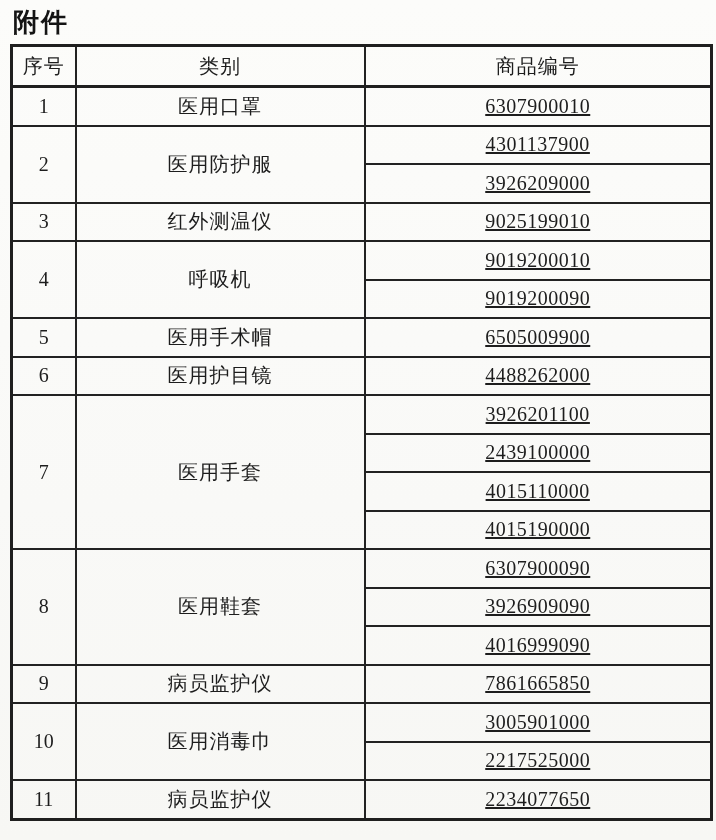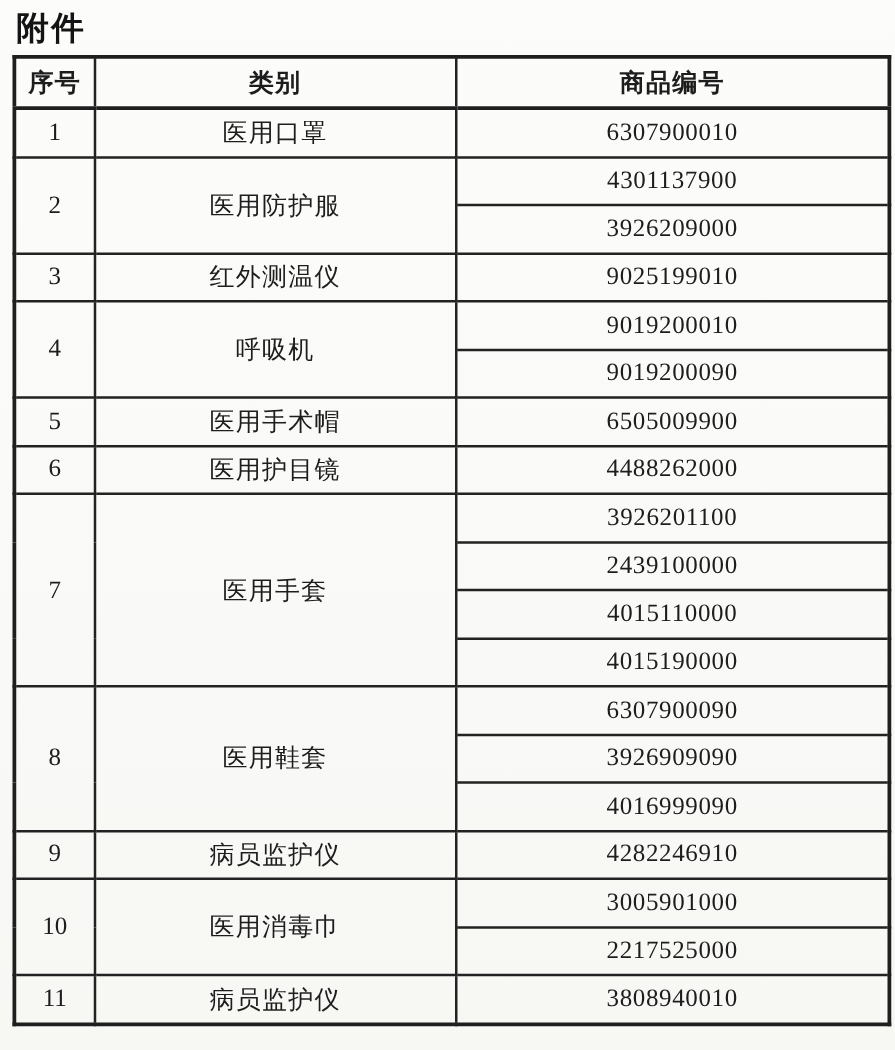--- a/index.html
+++ b/index.html
@@ -41,37 +41,38 @@
   table.attachment td {
     border: 2px solid #222222;
     text-align: center;
     vertical-align: middle;
     padding: 0;
     overflow: hidden;
   }
   table.attachment thead th {
     height: 38px;
     font-size: 20px;
-    font-weight: bold;
+    font-weight: normal;
     border-bottom: 3px solid #1f1f1f;
     letter-spacing: 1px;
   }
   table.attachment tbody td {
     height: 36.5px;
     font-size: 20px;
   }
   td.cell-no {
     font-size: 19px;
   }
   td.cell-category {
     letter-spacing: 1px;
     margin-top: 19px;
   }
   td.cell-code {
     letter-spacing: 0.5px;
+    text-decoration: underline;
   }
   col.c-no { width: 64px; }
   col.c-cat { width: 289px; }
   col.c-code { width: 347px; }
 </style>
 </head>
 <body>
 
 <div class="page">
 
@@ -157,33 +158,33 @@
       <tr>
         <td class="cell-code">3926909090</td>
       </tr>
       <tr>
         <td class="cell-code">4016999090</td>
       </tr>
 
       <tr>
         <td class="cell-no">9</td>
         <td class="cell-category">病员监护仪</td>
-        <td class="cell-code">4282246910</td>
+        <td class="cell-code">7861665850</td>
       </tr>
 
       <tr>
         <td class="cell-no" rowspan="2">10</td>
         <td class="cell-category" rowspan="2">医用消毒巾</td>
         <td class="cell-code">3005901000</td>
       </tr>
       <tr>
         <td class="cell-code">2217525000</td>
       </tr>
 
       <tr>
         <td class="cell-no">11</td>
         <td class="cell-category">病员监护仪</td>
-        <td class="cell-code">3808940010</td>
+        <td class="cell-code">2234077650</td>
       </tr>
     </tbody>
   </table>
 
 </div>
 
 </body></html>

